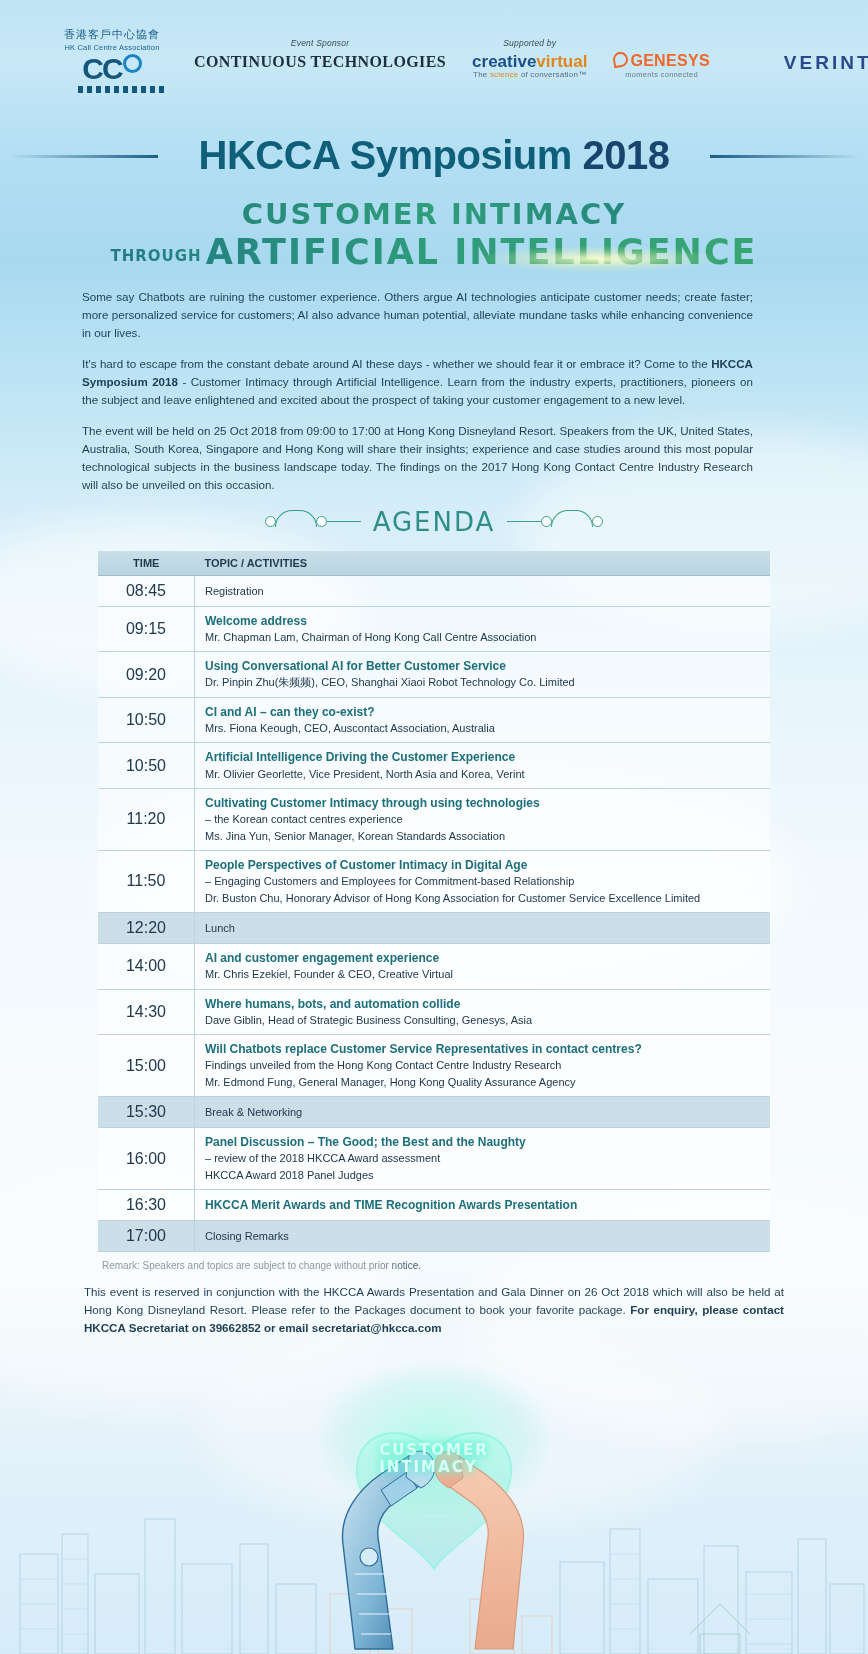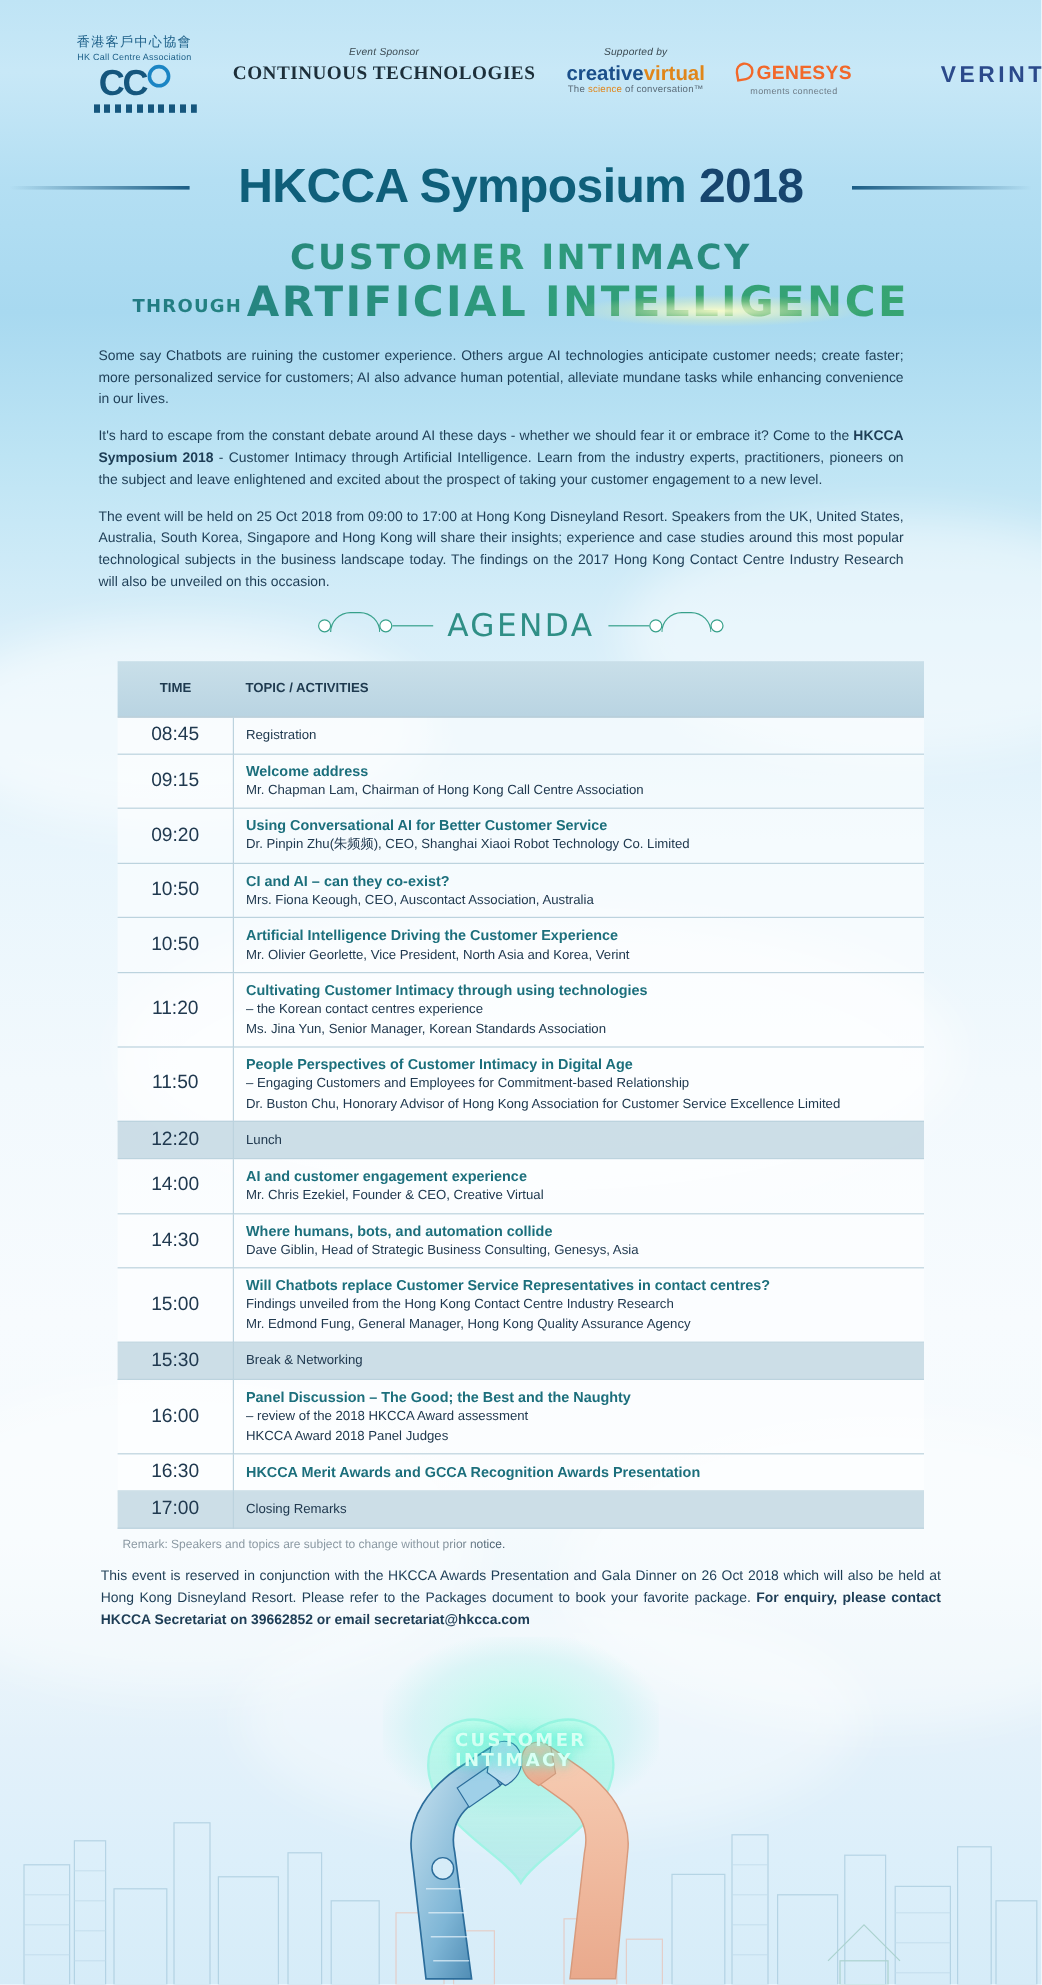--- a/index.html
+++ b/index.html
@@ -322,21 +322,21 @@
     border-collapse: collapse;
     font-size: 11px;
     color: #20394f;
   }
   table.agenda th {
     background: linear-gradient(to bottom, #c9dfe9, #b9d4e2);
     font-size: 11px;
     font-weight: bold;
     color: #1e3a4f;
     text-align: left;
-    padding: 17px 10px;
+    padding: 6px 10px;
     border-bottom: 1px solid #9fbccb;
   }
   table.agenda th.time-col { text-align: center; width: 76px; }
   table.agenda td {
     padding: 6px 10px;
     vertical-align: middle;
     border-bottom: 1px solid #bcd3de;
     background: rgba(255,255,255,0.55);
   }
   table.agenda td.time {
@@ -625,21 +625,21 @@
             <td class="time">16:00</td>
             <td>
               <div class="topic-title">Panel Discussion – The Good; the Best and the Naughty</div>
               <div class="topic-sub">– review of the 2018 HKCCA Award assessment</div>
               <div class="topic-sub">HKCCA Award 2018 Panel Judges</div>
             </td>
           </tr>
           <tr>
             <td class="time">16:30</td>
             <td>
-              <div class="topic-title">HKCCA Merit Awards and GCCA Recognition Awards Presentation</div>
+              <div class="topic-title">HKCCA Merit Awards and TIME Recognition Awards Presentation</div>
             </td>
           </tr>
           <tr class="break">
             <td class="time">17:00</td>
             <td>
               <div class="plain">Closing Remarks</div>
             </td>
           </tr>
         </tbody>
     </table>

